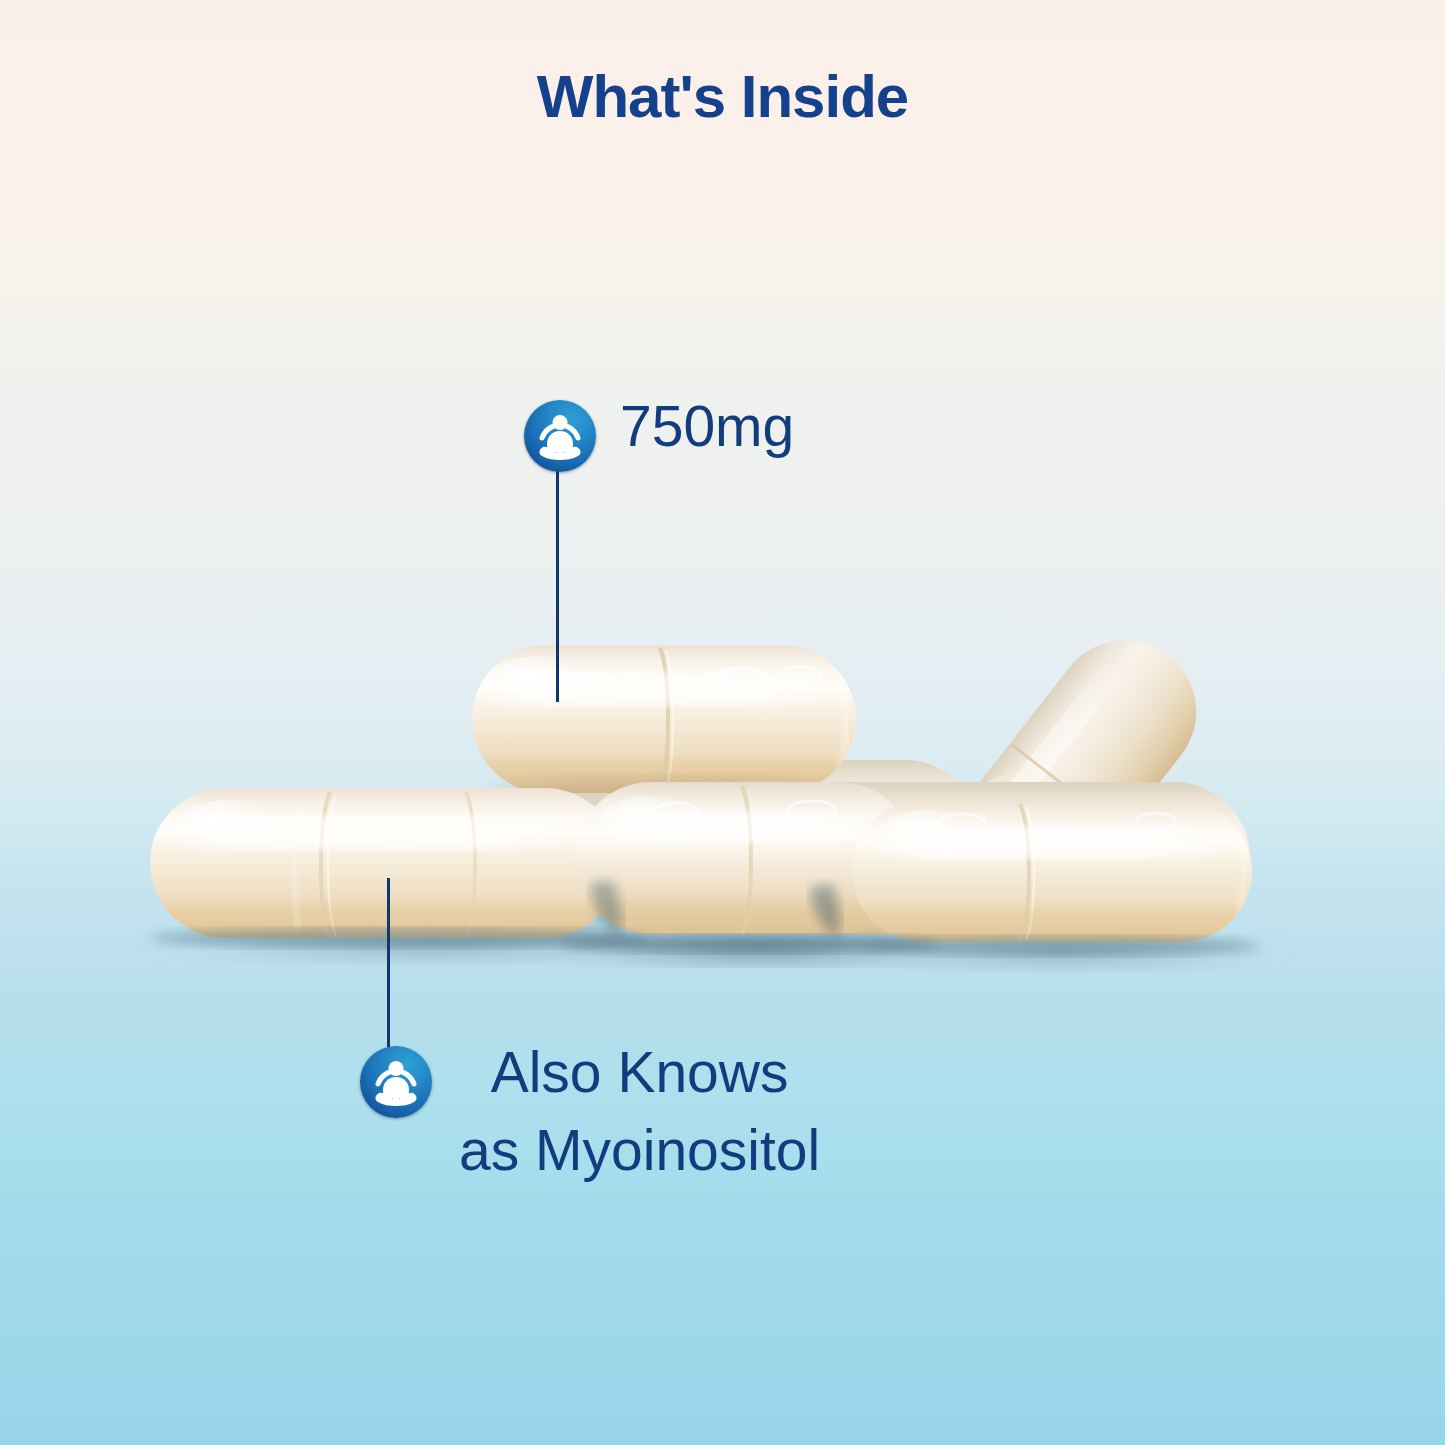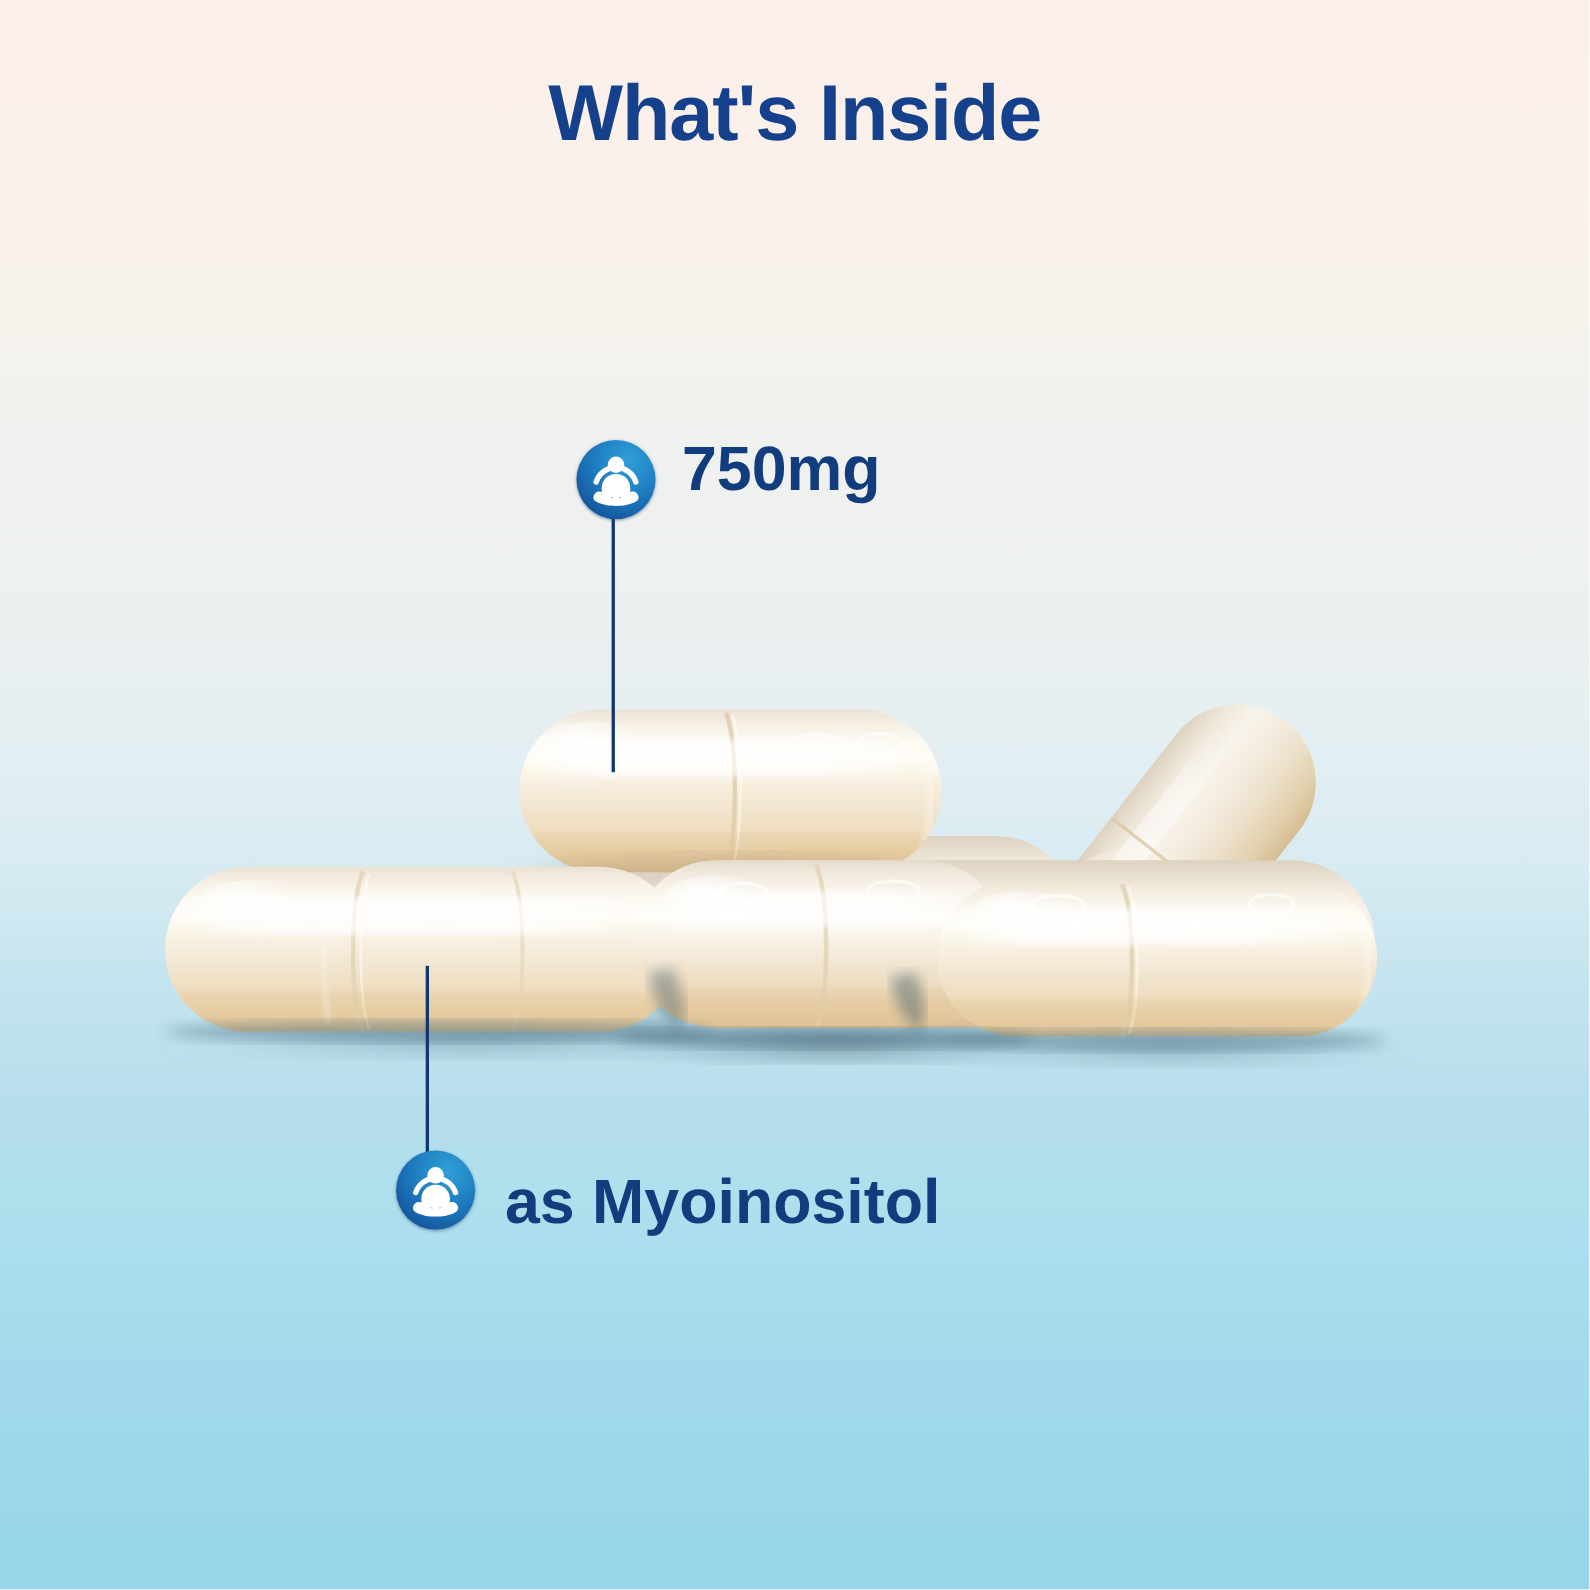--- a/index.html
+++ b/index.html
@@ -32,21 +32,21 @@
       #97d5e9 100%);
     overflow:hidden;
   }
 
   
   #title{
     position:absolute;
     left:0;right:0;
     top:64px;
     text-align:center;
-    font-size:72px;
+    font-size:60px;
     font-weight:bold;
     letter-spacing:-1px;
     color:#15418c;
     line-height:1.1;
     white-space:nowrap;
   }
 
   
   #pile{
     position:absolute;
@@ -67,21 +67,21 @@
   }
   .badge svg{position:absolute;left:0;top:0;}
   .leader{
     position:absolute;
     width:3px;
     background:#12376f;
   }
   .ctext{
     position:absolute;
     color:#113c7e;
-    font-weight:bold;
+    font-weight:normal;
     line-height:1.0;
     white-space:nowrap;
     text-align:center;
   }
   .ctext .l2{display:block;}
 
   
   #callout1 .badge{left:524px;top:400px;}
   #callout1 .leader{left:556px;top:468px;height:234px;}
   #c1text{left:620px;top:398px;font-size:57px;}
@@ -323,18 +323,19 @@
     <div class="badge">
       <svg width="72" height="72" viewBox="0 0 72 72" aria-hidden="true">
         <path d="M18 38 a19 19 0 0 1 36 0" fill="none" stroke="#ffffff" stroke-width="5" stroke-linecap="round"></path>
         <circle cx="36" cy="22.5" r="7.5" fill="#ffffff"></circle>
         <path d="M36 31 c-8 0 -13 6 -13 13 c0 4 1 6 3 8 l20 0 c2 -2 3 -4 3 -8 c0 -7 -5 -13 -13 -13 z" fill="#ffffff"></path>
         <path d="M19 47 c-4 2 -5 7 -1 9 c5 3 12 4 18 4 c6 0 13 -1 18 -4 c4 -2 3 -7 -1 -9 c-3 -1 -7 1 -9 3 c-2 2 -5 3 -8 3 c-3 0 -6 -1 -8 -3 c-2 -2 -6 -4 -9 -3 z" fill="#ffffff"></path>
         <rect x="33" y="49" width="6" height="7" rx="2.5" fill="#ffffff"></rect>
       </svg>
     </div>
     <div class="ctext" id="c2text">
+      <span>Also Knows</span>
       <span class="l2">as Myoinositol</span>
     </div>
   </div>
 
 
 </div>
 
 </body></html>

